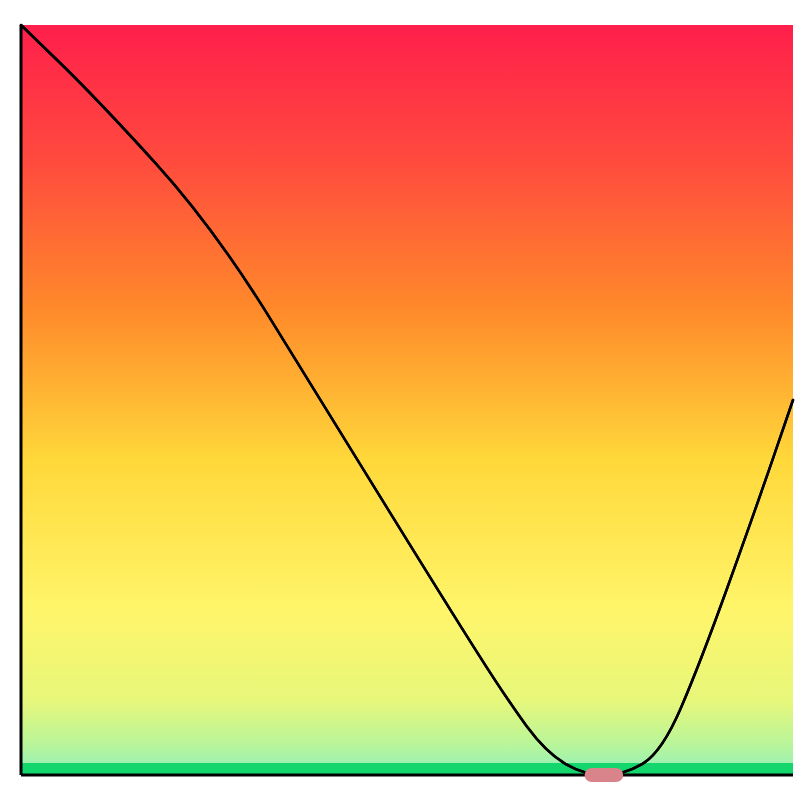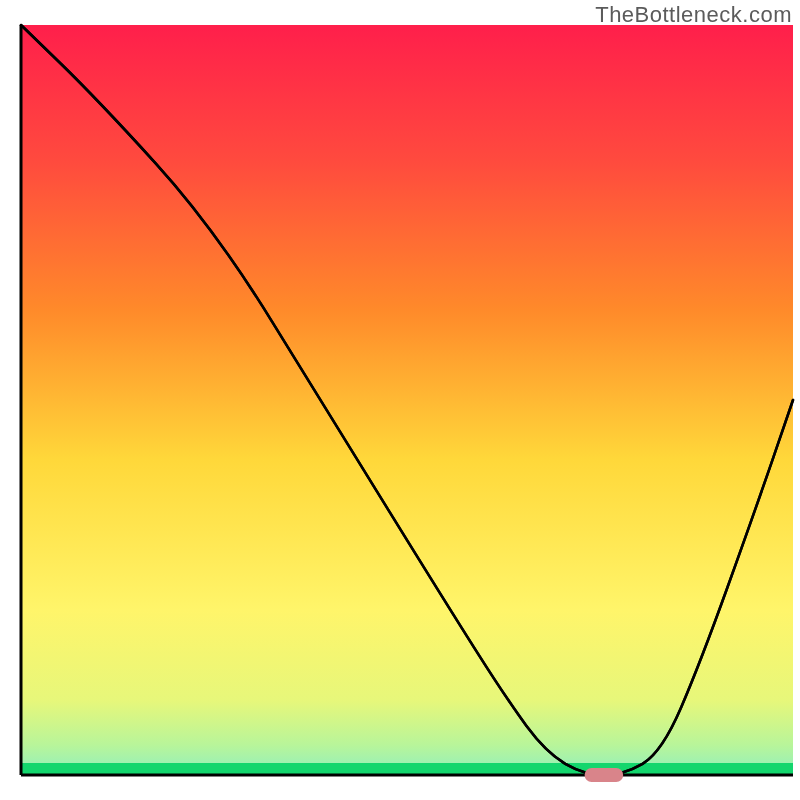--- a/index.html
+++ b/index.html
@@ -59,14 +59,13 @@
 
     <path fill="none" stroke="#000" stroke-width="2.5" stroke-linecap="round" d="M 21.0 25.0 Q 21.0 25.0 59.6 62.5 Q 98.2 100.0 156.1 163.8 Q 214.0 227.5 271.9 321.3 Q 329.8 415.0 387.7 508.8 Q 445.6 602.5 476.5 651.3 Q 507.4 700.0 526.7 726.3 Q 546.0 752.5 565.3 763.8 Q 584.6 775.0 603.9 775.0 Q 623.2 775.0 642.5 763.8 Q 661.8 752.5 681.1 707.5 Q 700.4 662.5 727.4 587.5 Q 754.4 512.5 773.7 456.3 T 793.0 400.0"></path>
 
     <path fill="none" stroke="#000" stroke-width="2.5" stroke-linecap="round" d="M 21.0 25.0 Q 21.0 25.0 59.6 62.5 Q 98.2 100.0 156.1 163.8 Q 214.0 227.5 271.9 321.3 Q 329.8 415.0 387.7 508.8 Q 445.6 602.5 476.5 651.3 Q 507.4 700.0 526.7 726.3 Q 546.0 752.5 565.3 763.8 Q 584.6 775.0 603.9 775.0 Q 623.2 775.0 642.5 763.8 Q 661.8 752.5 681.1 707.5 Q 700.4 662.5 727.4 587.5 Q 754.4 512.5 773.7 456.3 T 793.0 400.0"></path>
 
     <rect x="0" y="0" width="0" height="0" fill="none"></rect>
 
     <rect x="584.6" y="768.0" width="38.6" height="14" rx="7" ry="7" fill="#d9848a"></rect>
   </svg>
 
-  <div class="watermark">TheBottleneck.com</div>
 </div>
 
 </body></html>

